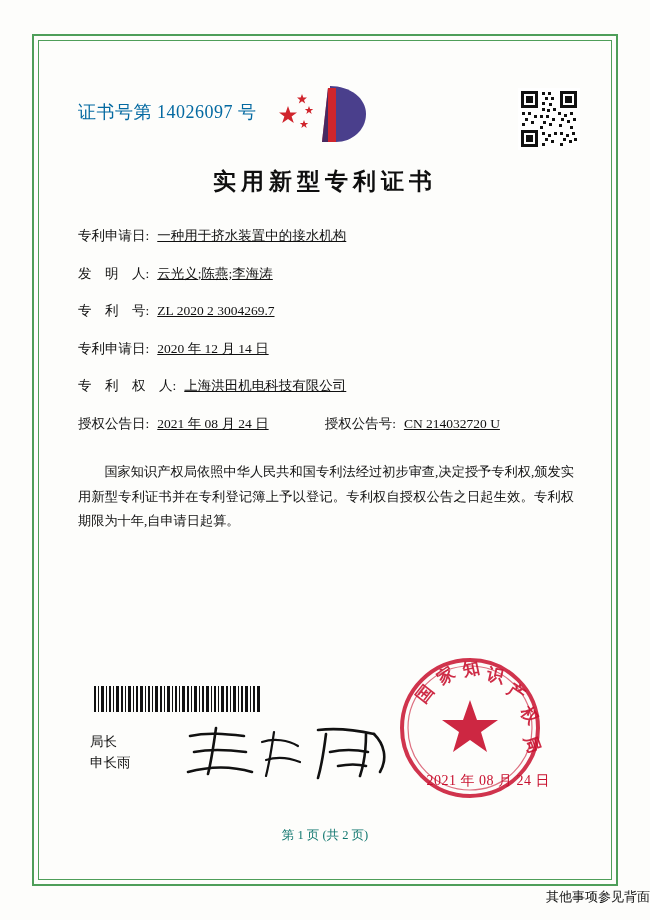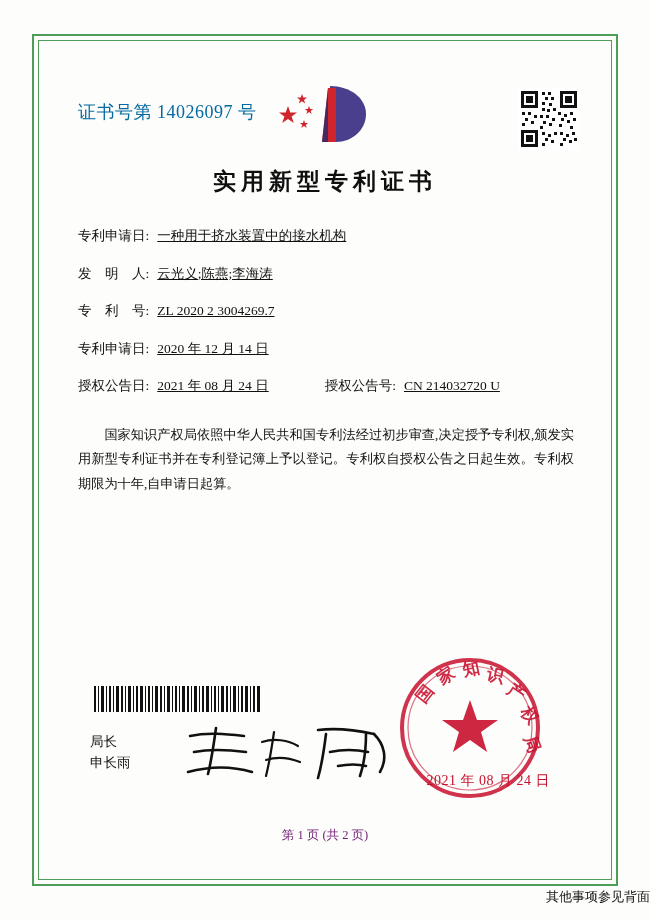--- a/index.html
+++ b/index.html
@@ -181,21 +181,21 @@
   }
 
   
   .page-num {
     position: absolute;
     left: 0;
     right: 0;
     bottom: 16px;
     text-align: center;
     font-size: 12.5px;
-    color: #701a75;
+    color: #0f766e;
   }
   .footer-note {
     position: absolute;
     left: 0;
     right: 0;
     bottom: 14px;
     text-align: right;
     font-size: 13px;
     color: #111;
   }
@@ -301,20 +301,24 @@
       <div class="field-row">
         <span class="field-label">专　利　号:</span>
         <span class="field-value">ZL 2020 2 3004269.7</span>
       </div>
 
       <div class="field-row">
         <span class="field-label">专利申请日:</span>
         <span class="field-value">2020 年 12 月 14 日</span>
       </div>
 
+      <div class="field-row">
+        <span class="field-label">专　利　权　人:</span>
+        <span class="field-value">上海洪田机电科技有限公司</span>
+      </div>
 
 
       <div class="field-row two-col">
         <span class="field-label">授权公告日:</span>
         <span class="field-value">2021 年 08 月 24 日</span>
         <span class="col2">
           <span class="field-label">授权公告号:</span>
           <span class="field-value">CN 214032720 U</span>
         </span>
       </div>

